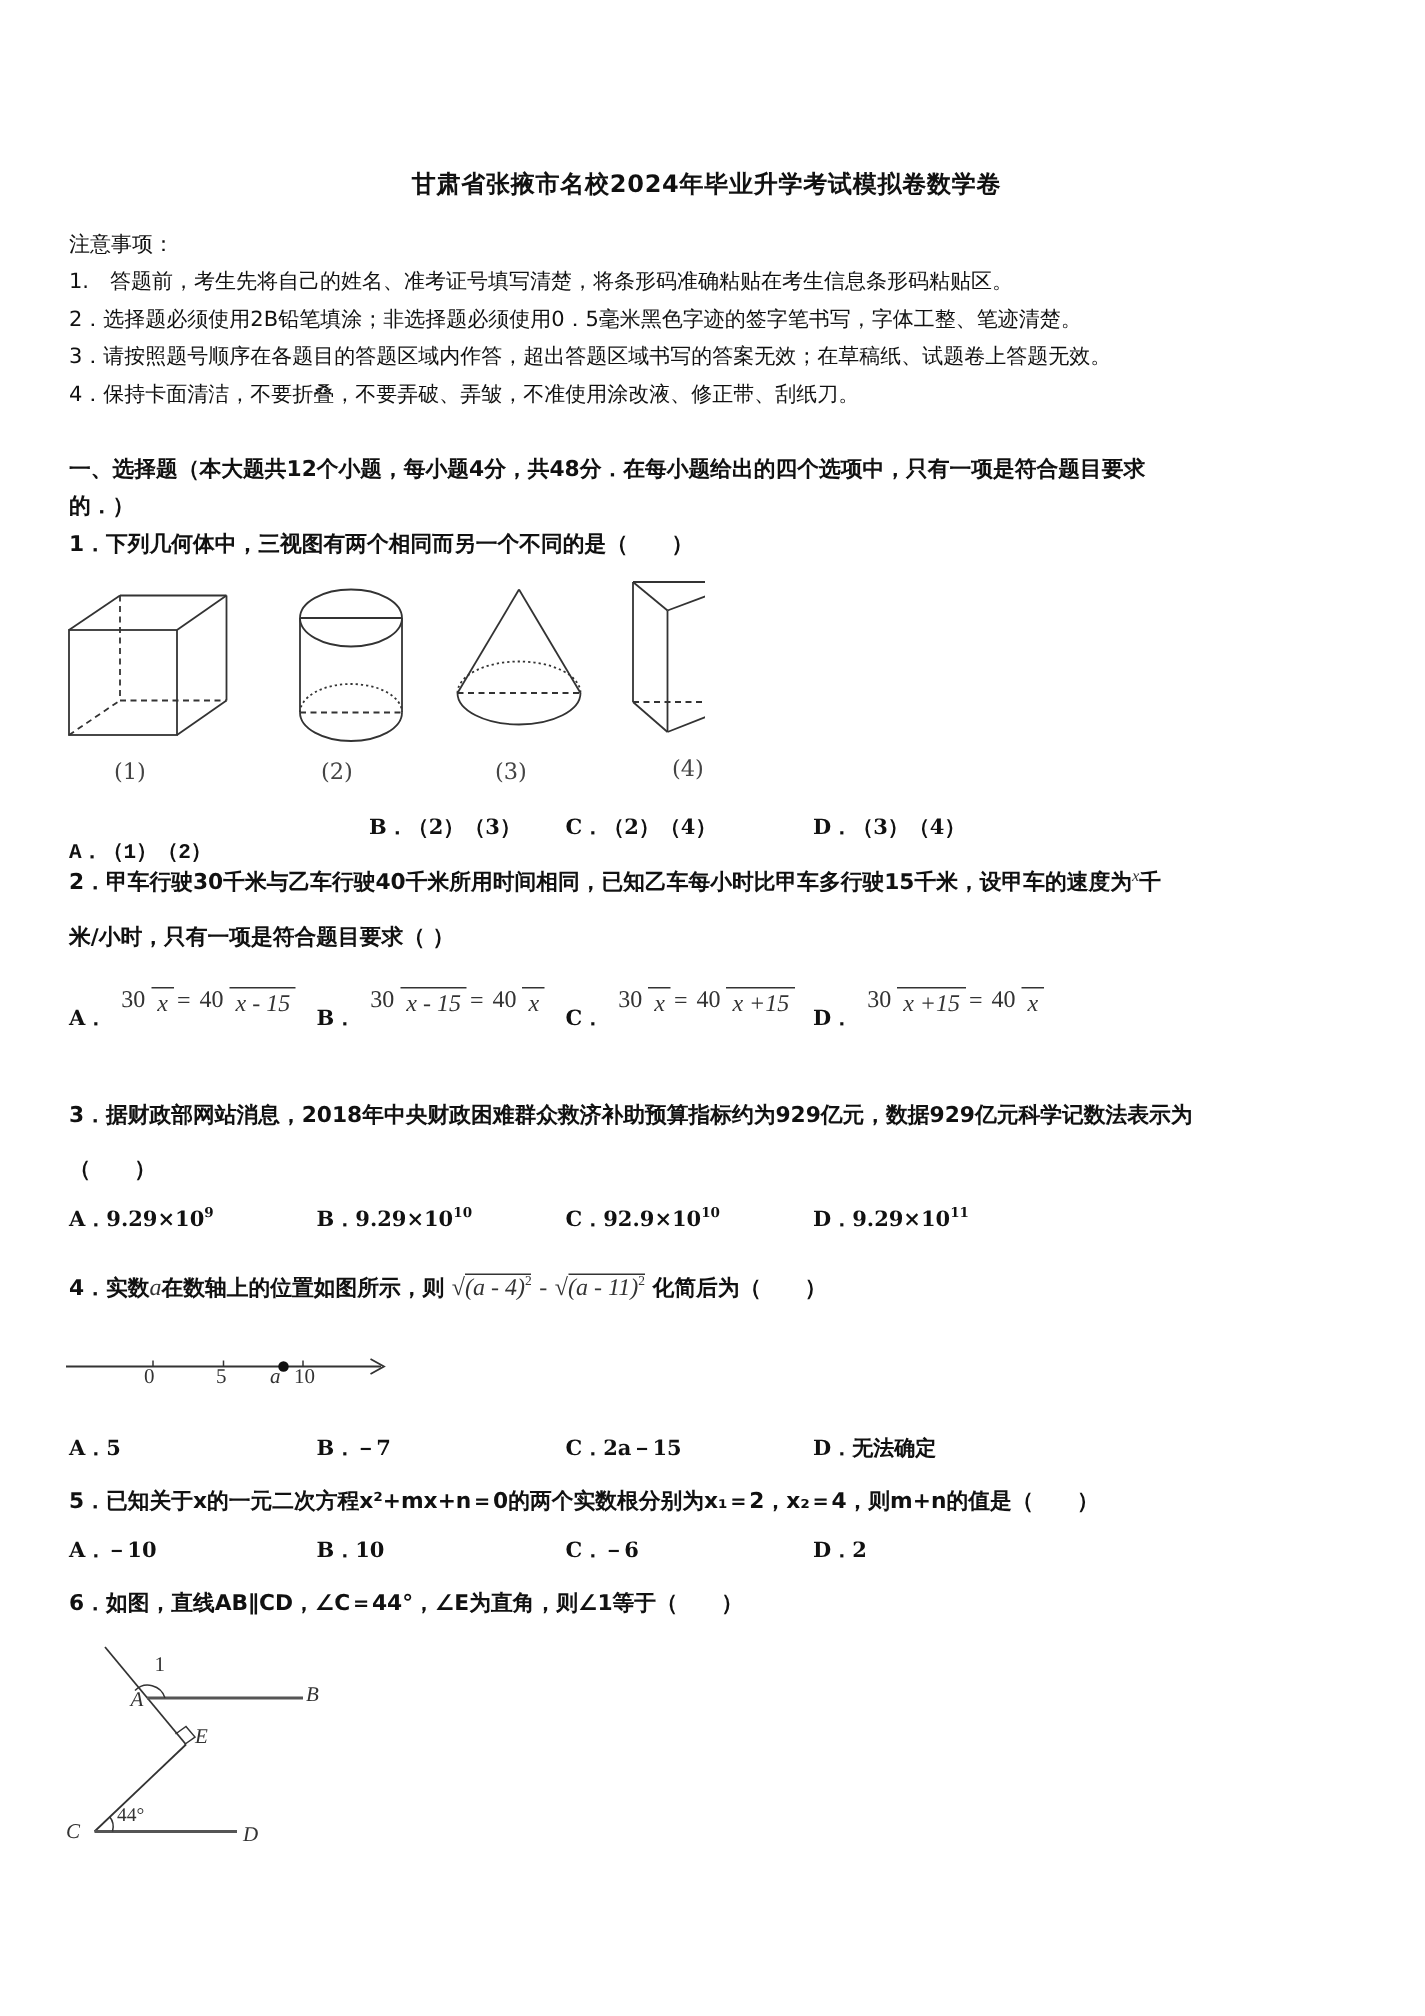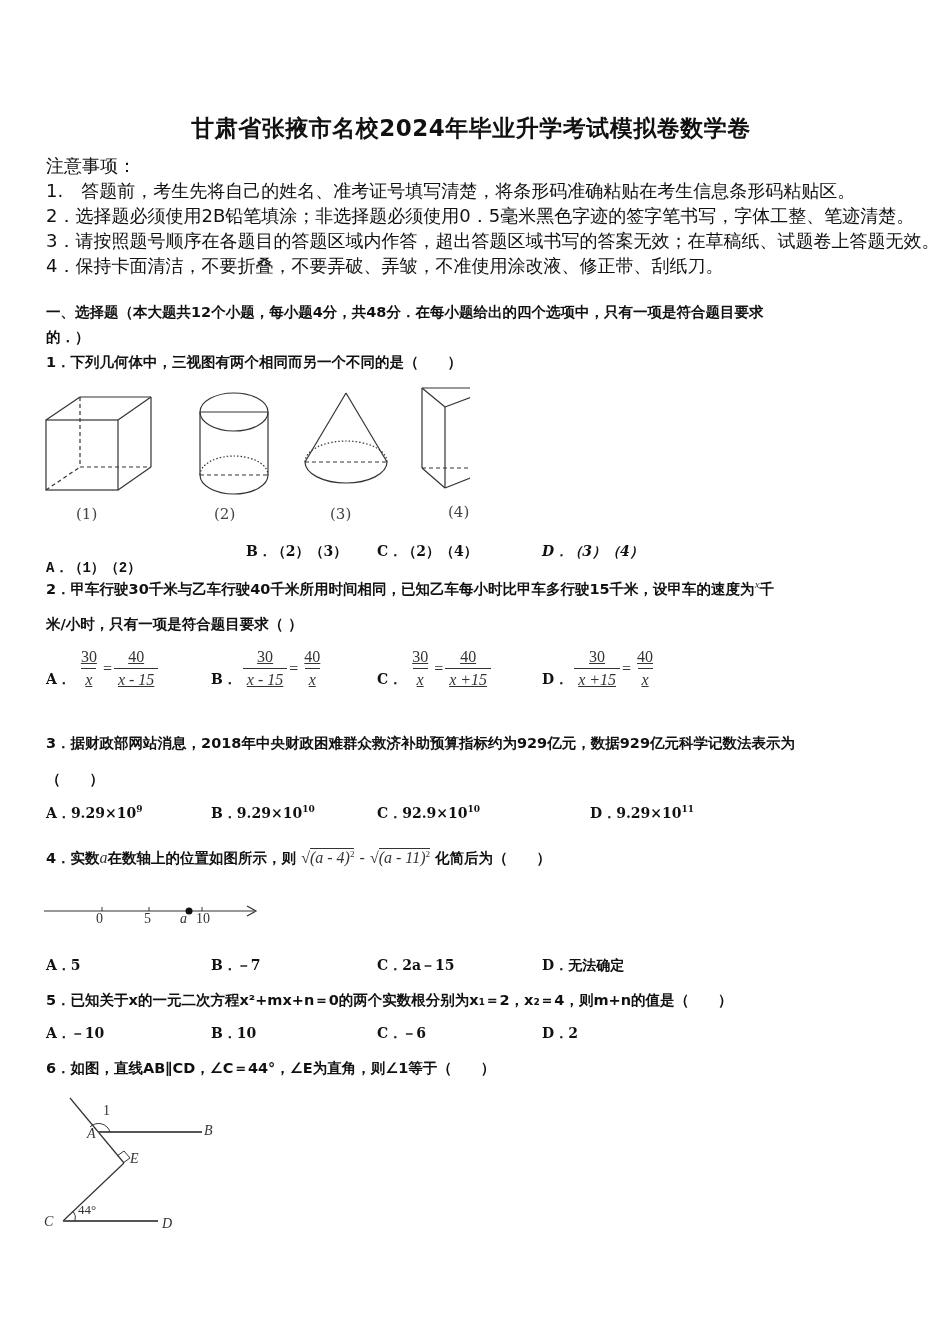--- a/index.html
+++ b/index.html
@@ -1,26 +1,26 @@
 <!DOCTYPE html>
 <html><head>
   <meta charset="utf-8">
   <style>
     html, body { margin: 0; padding: 0; background: #ffffff; }
     body { width: 950px; height: 1344px; position: relative; overflow: hidden;
            font-family: "DejaVu Serif", "Liberation Serif", serif; color: #111; }
     .abs { position: absolute; white-space: nowrap; }
-    .title { left: 0; width: 942px; top: 113px; text-align: center; font-size: 23px; font-weight: bold;
+    .title { left: 0; width: 942px; top: 113px; text-align: center; font-size: 16px; font-weight: bold;
              font-family: "DejaVu Sans", "Liberation Sans", sans-serif; letter-spacing: 0.5px; }
-    .note { font-size: 18px; font-family: "DejaVu Sans", "Liberation Sans", sans-serif; }
+    .note { font-size: 14px; font-family: "DejaVu Sans", "Liberation Sans", sans-serif; }
     .q { font-size: 14.5px; font-weight: bold; font-family: "DejaVu Sans", "Liberation Sans", sans-serif; }
     .opt { font-size: 14px; font-weight: bold; font-family: "DejaVu Serif", "Liberation Serif", serif; }
     .cap { font-size: 15px; color: #444; font-family: "DejaVu Serif", "Liberation Serif", serif; }
-    .frac { display: inline-flex; flex-direction: column; align-items: center; vertical-align: middle;
-            font-family: "Liberation Serif", serif; font-size: 16px; font-weight: normal; color: #333; text-decoration: underline; }
+    .frac { display: inline-flex; flex-direction: row; align-items: center; vertical-align: middle;
+            font-family: "Liberation Serif", serif; font-size: 16px; font-weight: normal; color: #333; }
     .frac .num { padding: 0 4px 2px; }
     .frac .den { border-top: 1px solid #333; padding: 2px 4px 0; font-style: italic; }
     .eq { font-family: "Liberation Serif", serif; font-size: 16px; font-weight: normal; color: #333; margin: 0 2px; vertical-align: middle; }
     .optrow { display: flex; align-items: center; }
     .optrow .lbl { font-weight: bold; font-size: 14px; margin-right: 6px; margin-top: 22px; }
     sup { font-size: 9px; }
     .math { font-family: "Liberation Serif", serif; font-weight: normal; color: #333; font-size: 16px; }
     .it { font-style: italic; }
   </style>
 </head>
@@ -81,21 +81,21 @@
 </svg>
 
 <div class="abs cap" style="left:76px; top:505px;">(1)</div>
 <div class="abs cap" style="left:214px; top:505px;">(2)</div>
 <div class="abs cap" style="left:330px; top:505px;">(3)</div>
 <div class="abs cap" style="left:448px; top:503px;">(4)</div>
 
 <div class="abs opt" style="left:46px; top:559px;font-family:Liberation Mono, monospace;">A．（1）（2）</div>
 <div class="abs opt" style="left:211px; top:543px;margin-left:35px;">B．（2）（3）</div>
 <div class="abs opt" style="left:377px; top:543px;">C．（2）（4）</div>
-<div class="abs opt" style="left:542px; top:543px;font-style:italic;">D．（3）（4）</div>
+<div class="abs opt" style="left:542px; top:543px;">D．（3）（4）</div>
 
 <div class="abs q" style="left:46px; top:578px;">
   <span>2．甲车行驶30千米与乙车行驶40千米所用时间相同，已知乙车每小时比甲车多行驶15千米，设甲车的速度为</span><span class="math it" style="font-size:11px; vertical-align:super;">x</span><span>千</span>
 </div>
 <div class="abs q" style="left:46px; top:615px;">米/小时，只有一项是符合题目要求（ ）</div>
 
 <div class="abs optrow" style="left:46px; top:648px;">
   <span class="lbl">A．</span>
   <span class="frac">
       <span class="num">30</span>
@@ -143,21 +143,21 @@
       <span class="den">x</span>
     </span>
 </div>
 
 <div class="abs q" style="left:46px; top:734px;">3．据财政部网站消息，2018年中央财政困难群众救济补助预算指标约为929亿元，数据929亿元科学记数法表示为</div>
 <div class="abs q" style="left:46px; top:770px;">（　　）</div>
 
 <div class="abs opt" style="left:46px; top:804px;"><span>A．</span><span>9.29×10</span><sup>9</sup></div>
 <div class="abs opt" style="left:211px; top:804px;"><span>B．</span><span>9.29×10</span><sup>10</sup></div>
 <div class="abs opt" style="left:377px; top:804px;"><span>C．</span><span>92.9×10</span><sup>10</sup></div>
-<div class="abs opt" style="left:542px; top:804px;margin-left:48px;"><span>D．</span><span>9.29×10</span><sup>11</sup></div>
+<div class="abs opt" style="left:542px; top:804px;"><span>D．</span><span>9.29×10</span><sup>11</sup></div>
 
 <div class="abs q" style="left:46px; top:849px;">
   <span>4．实数</span><span class="math it">a</span><span>在数轴上的位置如图所示，则</span>
   <span class="math">√<span style="border-top:1px solid #333;"><span class="it">(a - 4)</span><sup>2</sup></span></span>
   <span class="math">-</span>
   <span class="math">√<span style="border-top:1px solid #333;"><span class="it">(a - 11)</span><sup>2</sup></span></span>
   <span>化简后为（　　）</span>
 </div>
 
 <svg class="abs" style="left:44px; top:900px;" width="220" height="32">

